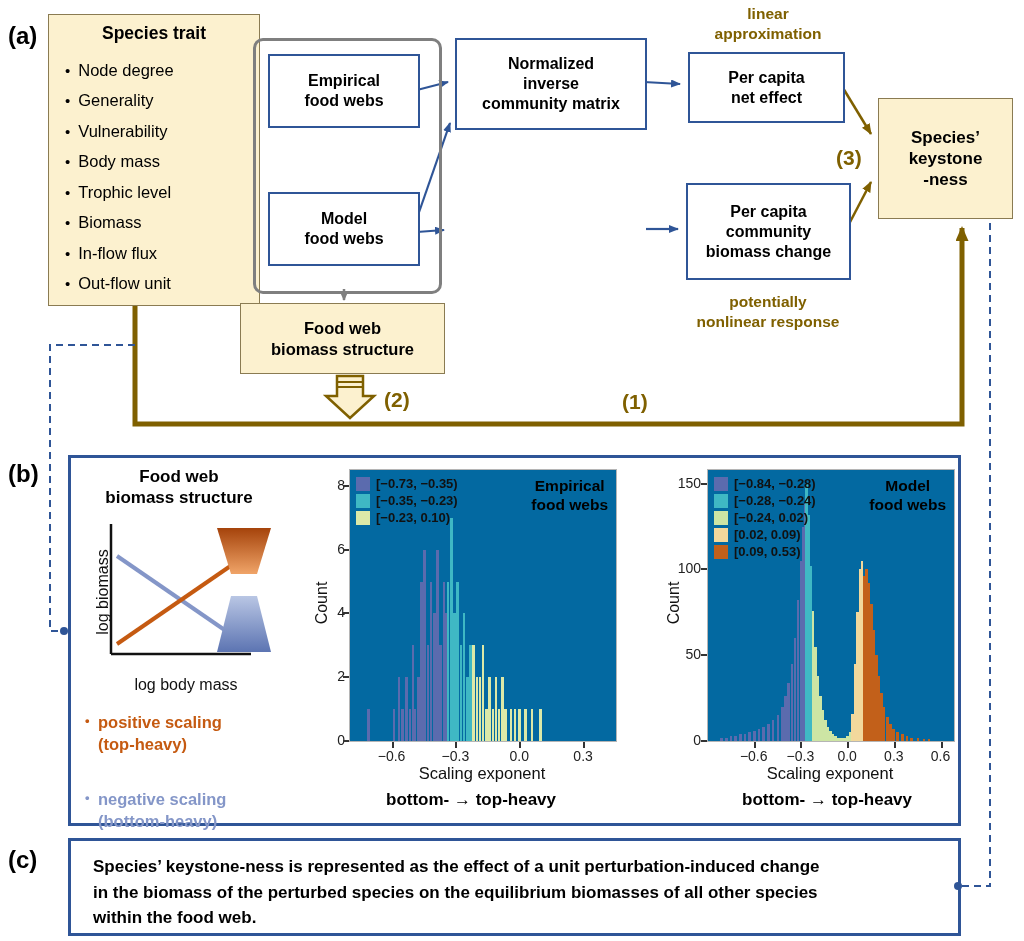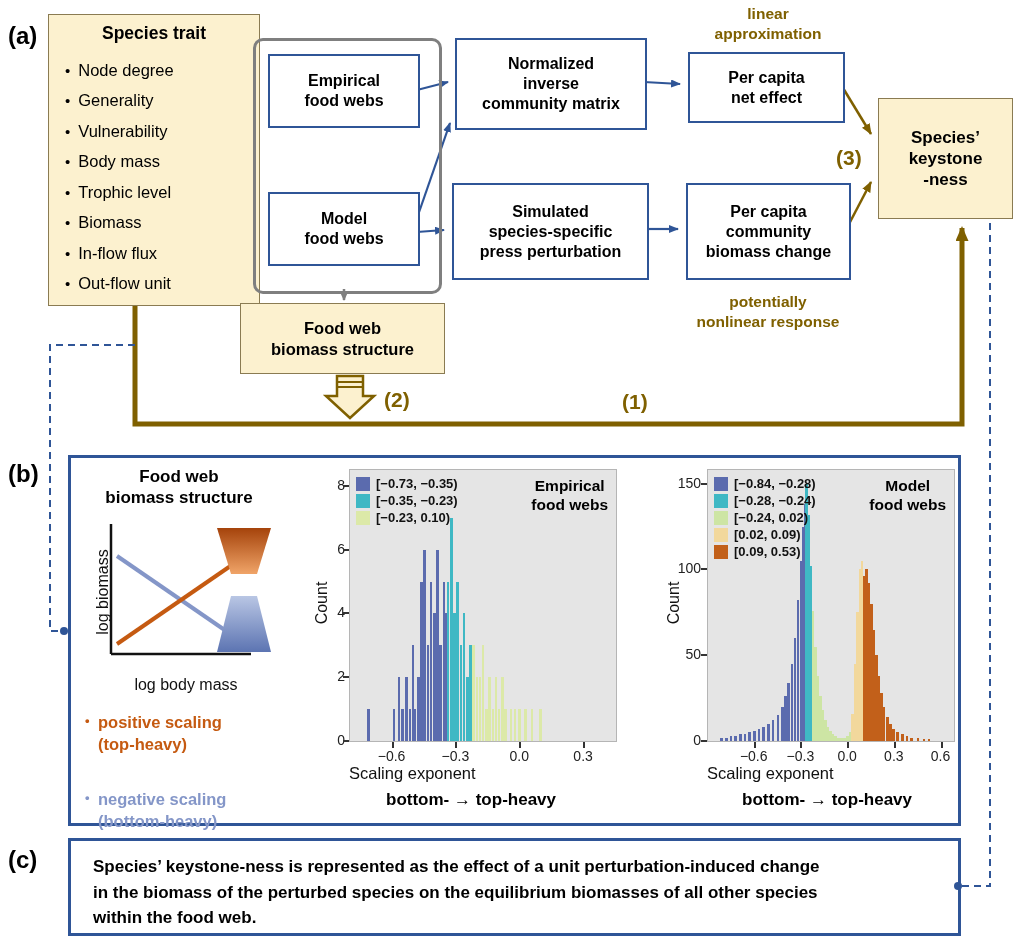--- a/index.html
+++ b/index.html
@@ -24,38 +24,38 @@
   .mini-title{position:absolute;left:8px;top:8px;width:200px;text-align:center;
               font-weight:bold;font-size:17px;white-space:pre-line;line-height:1.25;}
   .axis-lab{position:absolute;font-size:16px;color:#111;text-align:center;}
   .rot{transform:rotate(-90deg);}
   .scalebullet{position:absolute;font-weight:bold;font-size:16.5px;line-height:1.35;
                white-space:pre-line;padding-left:15px;}
   .scalebullet::before{content:"•";position:absolute;left:2px;top:1px;font-size:13px;}
   .pos{color:#C55A11;margin-top:21px;}
   .neg{color:#8496C8;}
   .chart{position:absolute;}
-  .plot{position:absolute;border:1.3px solid #B5B5B5;background:#e5e5e5;}
+  .plot{position:absolute;border:1.3px solid #B5B5B5;background:#0369a1;}
   .bar{position:absolute;bottom:0;z-index:1;}
   .legend{position:absolute;left:6px;top:5px;z-index:3;}
   .lrow{display:flex;align-items:center;height:17px;font-weight:bold;font-size:13px;color:#111;}
   .lswatch{width:14px;height:14px;margin-right:6px;flex:0 0 14px;}
   .ptitle{position:absolute;right:8px;top:6px;font-weight:bold;font-size:15.5px;
           text-align:center;white-space:pre-line;z-index:3;line-height:1.25;}
   .ylab{position:absolute;width:120px;height:20px;text-align:center;font-size:16px;
         color:#111;transform:rotate(-90deg);}
   .yticks{position:absolute;}
   .yticklabel{position:absolute;right:2px;transform:translateY(50%);font-size:14px;color:#222;}
   .xticks{position:absolute;}
   .xticklabel{position:absolute;top:8px;transform:translateX(-50%);font-size:14px;color:#222;}
   .ymark{position:absolute;width:6px;height:2px;background:#333;left:-7px;
          transform:translateY(1px);z-index:2;}
   .xmark{position:absolute;width:2px;height:6px;background:#333;bottom:-7px;
          transform:translateX(-50%);z-index:2;}
-  .xlab{position:absolute;text-align:left;font-size:16.5px;color:#111;}
+  .xlab{position:absolute;text-align:center;font-size:16.5px;color:#111;}
   .caption{position:absolute;text-align:center;font-weight:bold;font-size:17px;color:#000;}
   .dot{position:absolute;width:8px;height:8px;border-radius:50%;background:#2F5597;z-index:6;}
   .panelc-text{position:absolute;left:0;top:0;right:0;bottom:0;padding:13px 22px;
                font-weight:bold;font-size:17px;line-height:1.5;white-space:pre-line;}
 </style>
 </head>
 <body>
 
 <div class="canvas">
 
@@ -124,23 +124,20 @@
 
   <div class="abs" style="left:253px;top:38px;width:183px;height:250px;border:3px solid #7F7F7F;border-radius:10px;"></div>
 
   <div class="box blue-box" style="left:268px;top:54px;width:148px;height:70px;">Empirical
 food webs</div>
   <div class="box blue-box" style="left:268px;top:192px;width:148px;height:70px;">Model
 food webs</div>
   <div class="box blue-box" style="left:455px;top:38px;width:188px;height:88px;">Normalized
 inverse
 community matrix</div>
-  <div class="box blue-box" style="left:452px;top:183px;width:193px;height:93px;">Simulated
-species-specific
-press perturbation</div>
   <div class="box blue-box" style="left:688px;top:52px;width:153px;height:67px;">Per capita
 net effect</div>
   <div class="box blue-box" style="left:686px;top:183px;width:161px;height:93px;">Per capita
 community
 biomass change</div>
   <div class="box cream" style="left:878px;top:98px;width:133px;height:119px;font-size:17px;">Species’
 keystone
 -ness</div>
   <div class="box cream" style="left:240px;top:303px;width:203px;height:69px;font-size:16.5px;">Food web
 biomass structure</div>

